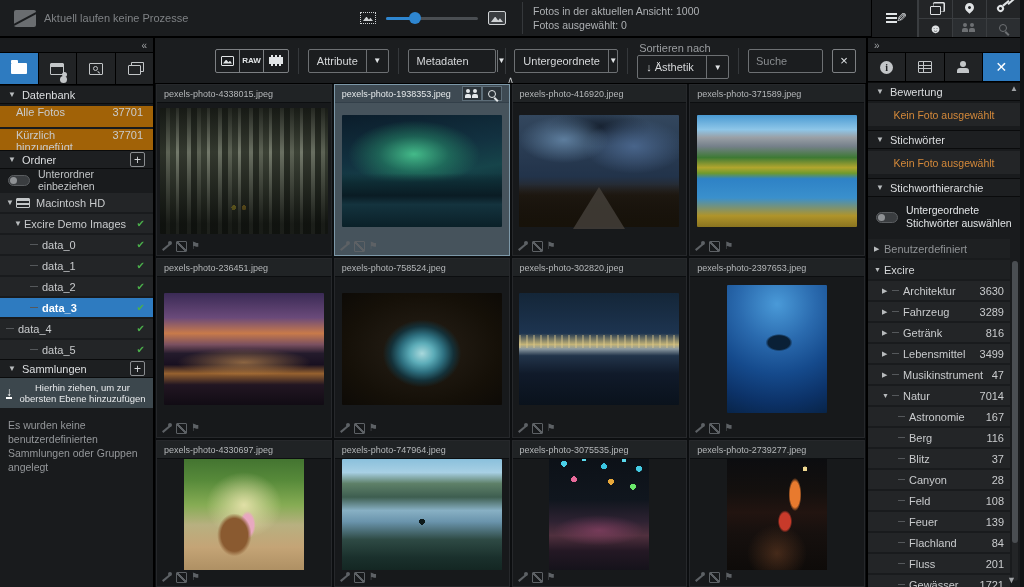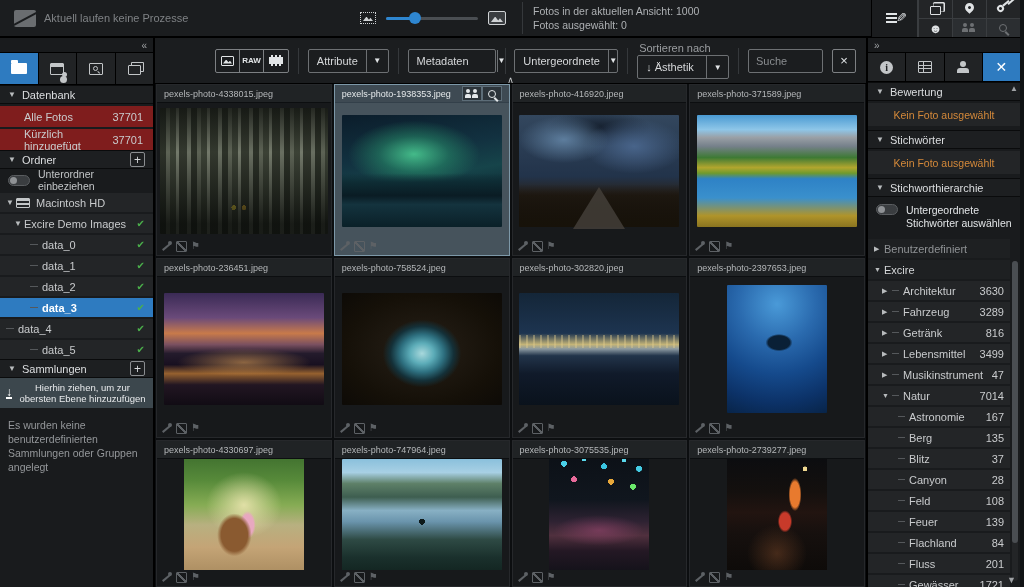--- a/index.html
+++ b/index.html
@@ -58,21 +58,21 @@
   .i-calperson { width:14px; height:12px; border:1.5px solid currentColor; border-radius:1px; position:relative; }
   .i-calperson::before { content:""; position:absolute; top:0; left:0; right:0; height:3px; background:currentColor; }
   .i-calperson::after { content:""; position:absolute; right:-4px; bottom:-3px; width:5px; height:5px; border-radius:50%; background:currentColor; box-shadow:-1px 5px 0 1px currentColor; }
   .i-searchbox { width:14px; height:12px; border:1.5px solid currentColor; border-radius:1px; display:flex; align-items:center; justify-content:center; }
   .i-searchbox .i-mag { width:5px; height:5px; border-width:1px; }
   .i-searchbox .i-mag::after { left:4px; top:4px; width:3px; height:1px; }
   .i-photostack { width:13px; height:10px; border:1.5px solid currentColor; border-radius:1px; box-shadow:3px -3px 0 -1px #212325, 3px -3px 0 0 currentColor; margin-top:3px; position:relative; }
   .sec-head { height:19px; display:flex; align-items:center; gap:6px; padding:0 8px; background:#1d1f21; border-top:1px solid #0a0b0c; border-bottom:1px solid #0a0b0c; color:#dcdee0; font-size:11px; cursor:pointer; flex:0 0 19px; }
   .sec-head .tri { font-size:8px; color:#b8bbbd; }
   .sec-head .plus { margin-left:auto; width:15px; height:15px; border:1px solid #8a8d90; border-radius:2px; display:flex; align-items:center; justify-content:center; color:#d8dadc; font-size:12px; line-height:1; cursor:pointer; }
-  .db-row { height:21px; margin-top:2px; background:#7f1d1d; display:flex; align-items:center; padding:0 10px 0 24px; cursor:pointer; }
+  .db-row { height:21px; margin-top:2px; background:#a16207; display:flex; align-items:flex-start; padding:0 10px 0 16px; cursor:pointer; }
   .db-row .cnt { margin-left:auto; }
   .toggle-row { height:22px; display:flex; align-items:center; gap:8px; padding:0 8px; color:#c3c6c8; font-size:10.5px; flex:0 0 22px; }
   .pill { width:22px; height:11px; border-radius:6px; background:#3a3d40; border:1px solid #5a5d60; position:relative; cursor:pointer; flex:0 0 22px; }
   .pill::after { content:""; position:absolute; left:1px; top:1px; width:7px; height:7px; border-radius:50%; background:#8f9295; }
   .ftree { overflow:hidden; flex:0 0 168px; }
   .frow { height:19px; margin-top:2px; background:#232527; display:flex; align-items:center; padding:0 8px 0 6px; cursor:pointer; position:relative; }
   .frow .tri { font-size:8px; width:10px; color:#b8bbbd; flex:0 0 10px; }
   .frow .check { margin-left:auto; color:#4bb04b; font-size:10px; }
   .frow.sel { background:#2e7bc0; color:#fff;font-weight:bold; }
   .i-drive { width:14px; height:10px; border:1px solid #c3c6c8; border-radius:1px; margin-right:6px; background:repeating-linear-gradient(180deg,#c3c6c8 0 2px,#232527 2px 4px); }
@@ -193,21 +193,21 @@
   .i-info::after { content:"i"; color:#212325; font-size:10px; font-weight:bold; font-family:"Liberation Serif",serif; }
   .i-table { width:14px; height:12px; border:1.5px solid currentColor; border-radius:1px; background:
     linear-gradient(currentColor 0 0) no-repeat 0 3px/100% 1px,
     linear-gradient(currentColor 0 0) no-repeat 0 6px/100% 1px,
     linear-gradient(currentColor 0 0) no-repeat 4px 0/1px 100%; }
   .i-person { width:14px; height:12px; position:relative; }
   .i-person::before { content:""; position:absolute; left:4px; top:0; width:6px; height:6px; border-radius:50%; background:currentColor; }
   .i-person::after { content:""; position:absolute; left:1px; bottom:0; width:12px; height:5px; border-radius:3px 3px 0 0; background:currentColor; }
   .i-tagsx { font-size:14px; font-weight:bold; line-height:1; }
   .no-photo { height:23px; margin-top:2px; background:#232527; display:flex; align-items:center; justify-content:center; color:#d4893a; font-size:10.5px; cursor:default; }
-  .rs-toggle { display:flex; gap:8px; padding:7px 8px; color:#e2e5e7; font-size:10.5px; line-height:13px; align-items:flex-start; }
+  .rs-toggle { display:flex; gap:8px; padding:7px 8px; color:#e2e5e7; font-size:10.5px; line-height:13px; align-items:center; }
   .ktree { flex:1; overflow:hidden; position:relative; padding-right:10px; }
   .krow { height:19px; margin-top:2px; background:#232527; display:flex; align-items:center; padding:0 6px; cursor:pointer; position:relative; }
   .krow .tri { font-size:7px; width:10px; color:#b8bbbd; flex:0 0 10px; }
   .krow .kcount { margin-left:auto; color:#c9cbcd; }
   .krow.grp { background:#1e2022; color:#8f9295; }
   .krow.grp.open { color:#d6d8da; }
   .krow.lvl1 { padding-left:14px; }
   .krow.lvl2 { padding-left:30px; }
   .krow .dash { width:7px; border-top:1px solid #55585b; margin-right:4px; flex:0 0 7px; }
   .kscroll { position:absolute; right:2px; top:24px; bottom:6px; width:6px; background:#232527; border-radius:3px; }
@@ -672,21 +672,21 @@
             <span class="kcount">7014</span>
           </div>
           <div class="krow lvl2">
             <span class="dash"></span>
             <span>Astronomie</span>
             <span class="kcount">167</span>
           </div>
           <div class="krow lvl2">
             <span class="dash"></span>
             <span>Berg</span>
-            <span class="kcount">135</span>
+            <span class="kcount">116</span>
           </div>
           <div class="krow lvl2">
             <span class="dash"></span>
             <span>Blitz</span>
             <span class="kcount">37</span>
           </div>
           <div class="krow lvl2">
             <span class="dash"></span>
             <span>Canyon</span>
             <span class="kcount">28</span>

